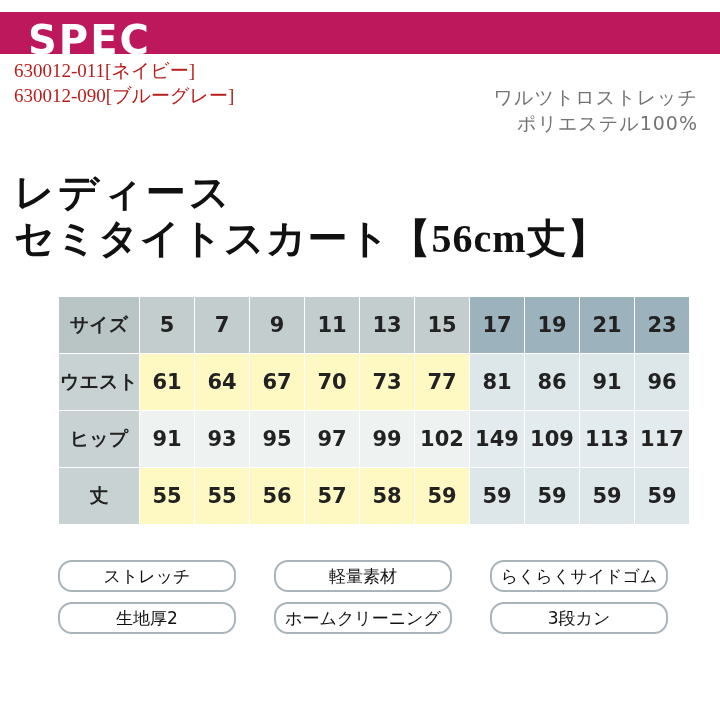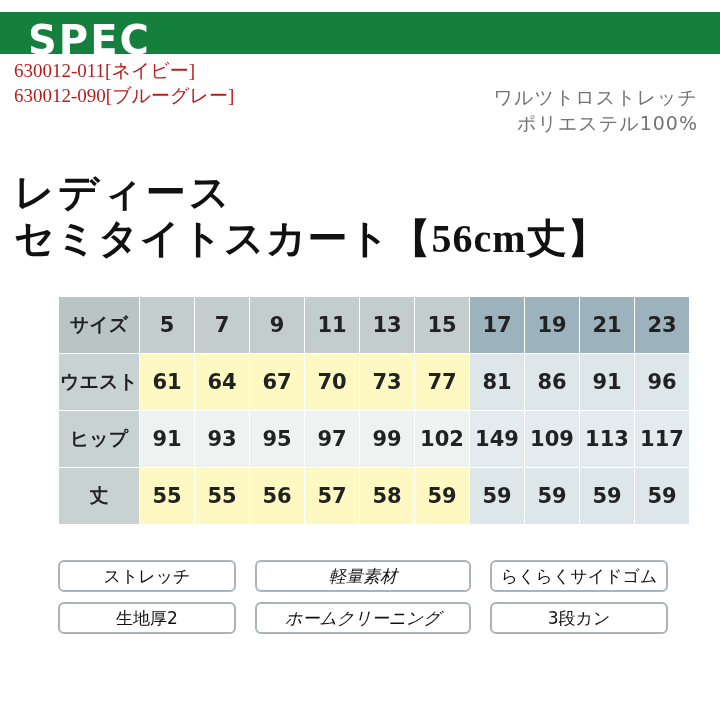--- a/index.html
+++ b/index.html
@@ -21,21 +21,21 @@
     box-sizing: border-box;
   }
 
   
   .spec-band {
     position: absolute;
     left: 0;
     top: 12px;
     width: 720px;
     height: 42px;
-    background: #15803d;
+    background: #be185d;
   }
   .spec-title {
     position: absolute;
     left: 28px;
     top: 8px;
     font-size: 40px;
     line-height: 40px;
     font-weight: bold;
     letter-spacing: 2px;
     color: #ffffff;
@@ -127,33 +127,33 @@
     width: 610px;
   }
   .tag-row {
     display: flex;
     justify-content: space-between;
     margin-bottom: 10px;
   }
   .tag {
     box-sizing: border-box;
     border: 2px solid #aab4bb;
-    border-radius: 6px;
+    border-radius: 14px;
     background: #ffffff;
     height: 32px;
     line-height: 28px;
     text-align: center;
     font-size: 17px;
     font-family: "DejaVu Sans", sans-serif;
     color: #111111;
     padding: 0 6px;
     white-space: nowrap;
   }
   .tag.w1 { width: 178px; }
-  .tag.w2 { width: 216px; font-style: italic; }
+  .tag.w2 { width: 178px; }
   .tag.w3 { width: 178px; }
 </style>
 </head>
 <body>
 
 <div class="page">
 
   <div class="spec-band">
     <div class="spec-title">SPEC</div>
   </div>

